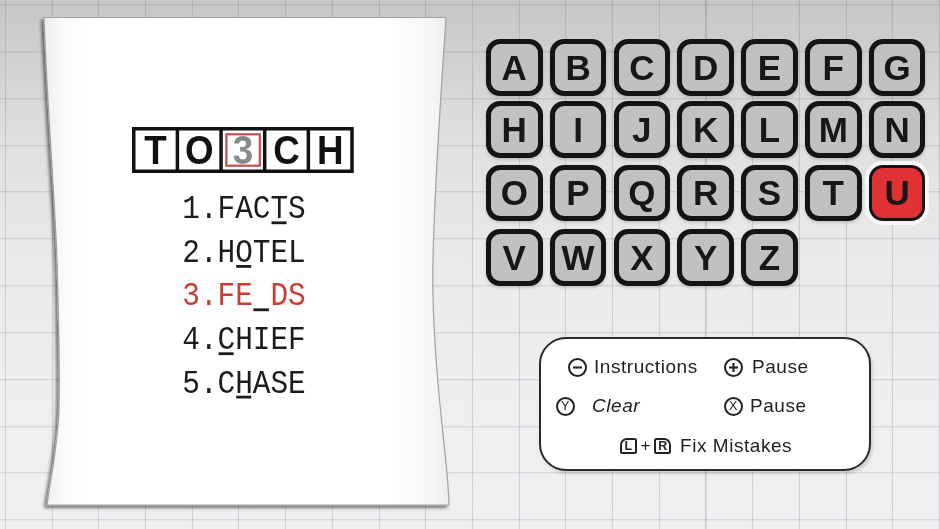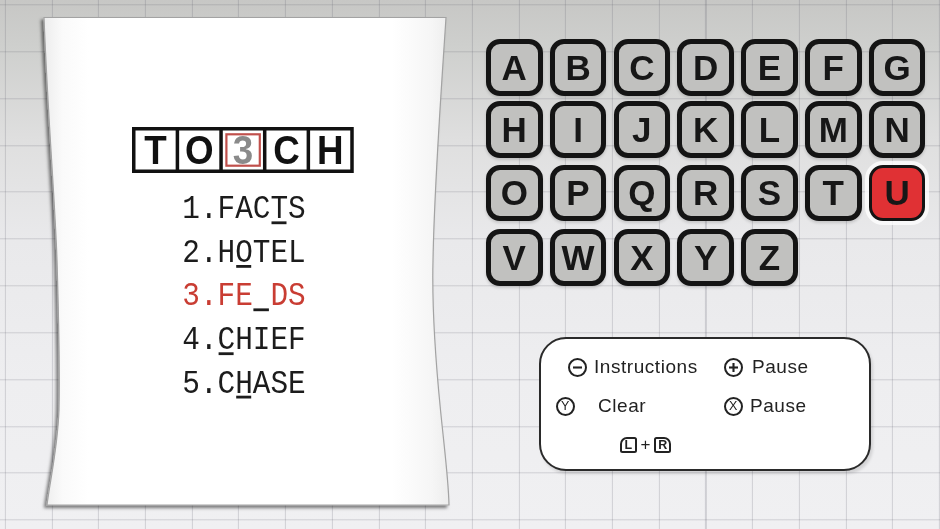--- a/index.html
+++ b/index.html
@@ -140,25 +140,26 @@
       <svg width="11" height="11" viewBox="0 0 11 11">
         <line x1="1" y1="5.5" x2="10" y2="5.5" stroke="#222" stroke-width="2.1"></line>
         <line x1="5.5" y1="1" x2="5.5" y2="10" stroke="#222" stroke-width="2.1"></line>
       </svg>
     </span>
     <span style="margin-left:9px;">Pause</span>
   </div>
 
 <div class="crow" style="left:556px;top:395px;">
     <span class="circ" style="font-size:12.5px;">Y</span>
-    <span style="margin-left:23px;">Clear</span>
+    <span style="margin-left:17px;font-style:italic;">Clear</span>
   </div>
 
 <div class="crow" style="left:724px;top:395px;">
     <span class="circ" style="font-size:12.5px;">X</span>
     <span style="margin-left:7px;">Pause</span>
   </div>
 
 <div class="crow" style="left:620px;top:435px;">
     <span class="sq" style="border-radius:7px 2.5px 2.5px 2.5px;">L</span>
     <span style="margin:0 3.5px;font-size:17px;">+</span>
     <span class="sq" style="border-radius:2.5px 7px 2.5px 2.5px;">R</span>
+    <span style="margin-left:8.5px;">Fix Mistakes</span>
   </div>
 
 </body></html>

